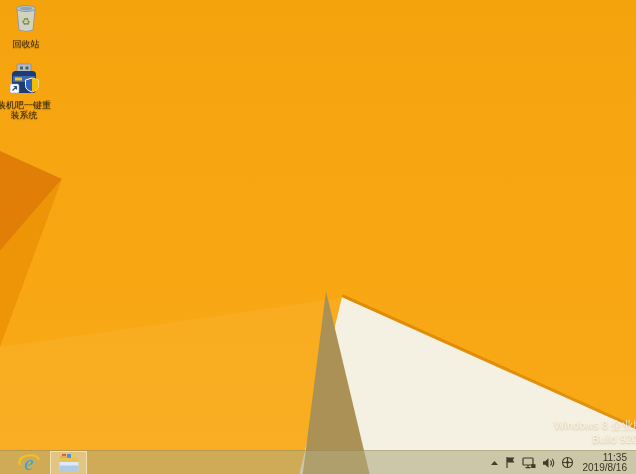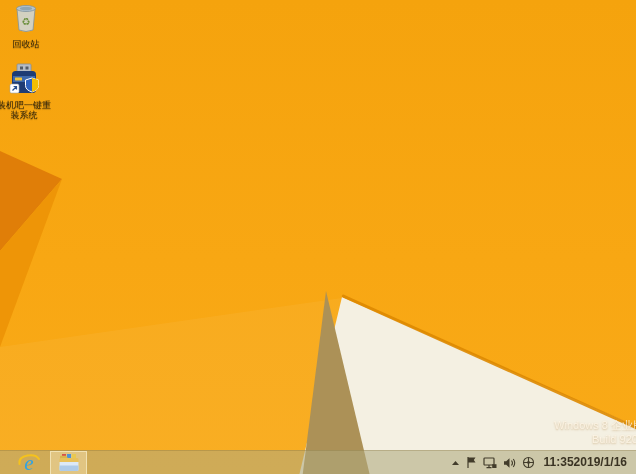--- a/index.html
+++ b/index.html
@@ -44,22 +44,22 @@
   .task-apps{display:flex;align-items:center;height:100%;padding-left:11px;gap:3px;}
   .task-btn{width:36px;height:24px;display:flex;align-items:center;justify-content:center;box-sizing:border-box;}
   .task-btn.active{
     background:rgba(255,240,200,0.38);
     border:1px solid rgba(255,250,220,0.55);
     border-bottom:none;height:23px;width:37px;
   }
   .tray{margin-left:auto;display:flex;align-items:center;gap:6px;padding-right:6px;height:100%;}
   .tray-icon{display:flex;align-items:center;justify-content:center;line-height:0;}
   .clock{
-    display:flex;flex-direction:row;align-items:flex-end;justify-content:center;
-    font-size:12px;line-height:9.5px;color:#3A3323;padding:0 3px;min-width:44px;font-weight:bold;
+    display:flex;flex-direction:column;align-items:flex-end;justify-content:center;
+    font-size:10px;line-height:9.5px;color:#3A3323;padding:0 3px;min-width:44px;
   }
 </style>
 </head>
 <body>
 
 <div class="screen">
 
   <div class="facet facet-dark"></div>
   <div class="facet facet-medium"></div>
   <div class="facet facet-soft"></div>
@@ -163,18 +163,18 @@
       <span class="tray-icon">
         <svg width="13" height="13" viewBox="0 0 13 13">
           <circle cx="6.5" cy="6.5" r="5" fill="none" stroke="#423C2B" stroke-width="1.1"></circle>
           <path d="M6.5 1.5 V11.5 M1.5 6.5 H11.5" stroke="#423C2B" stroke-width="1.1"></path>
           <circle cx="6.5" cy="6.5" r="1.4" fill="#423C2B"></circle>
         </svg>
       </span>
 
       <div class="clock">
         <span>11:35</span>
-        <span>2019/1/16</span>
+        <span>2019/8/16</span>
       </div>
     </div>
   </div>
 
 </div>
 
 </body></html>

